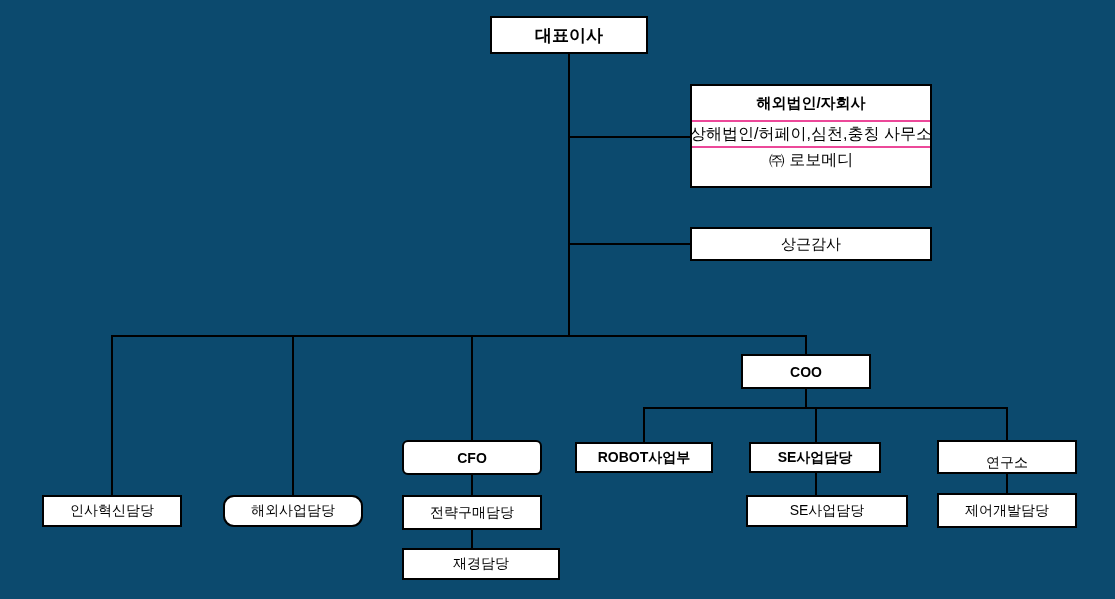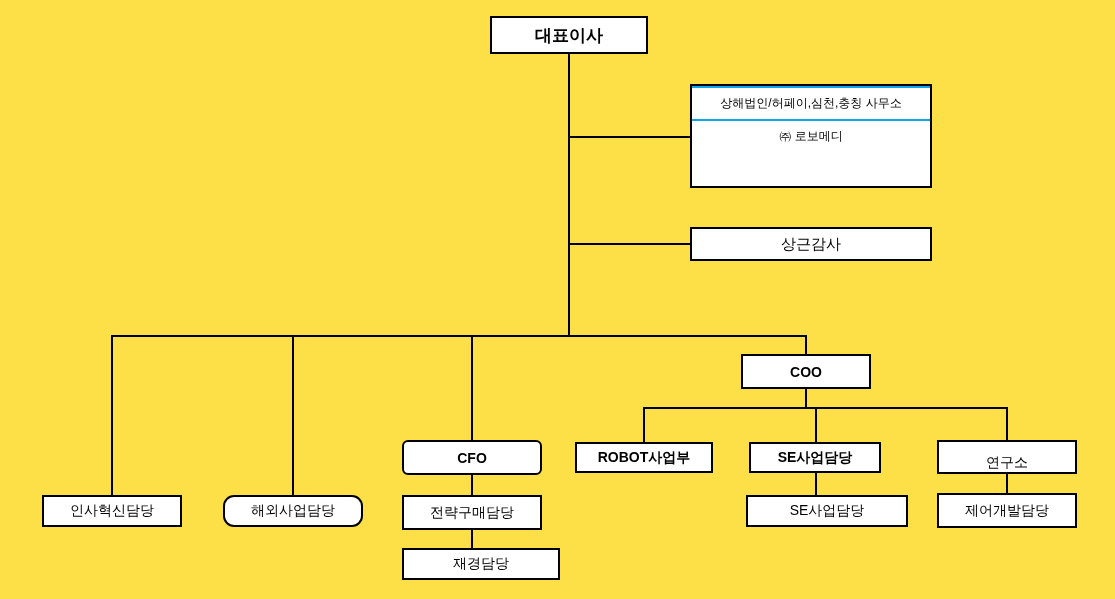--- a/index.html
+++ b/index.html
@@ -1,20 +1,20 @@
 <!DOCTYPE html>
 <html><head>
 <meta charset="utf-8">
 <style>
   html, body { margin: 0; padding: 0; background: #ffffff; }
   .canvas {
     position: relative;
     width: 1115px;
     height: 599px;
-    background: #fde047;
+    background: #0c4a6e;
     font-family: "Liberation Sans", "DejaVu Sans", sans-serif;
     color: #000000;
   }
   .node {
     position: absolute;
     box-sizing: border-box;
     background: #ffffff;
     border: 2px solid #000000;
     display: flex;
     align-items: center;
@@ -36,21 +36,21 @@
     flex-direction: column;
   }
   .stack-row {
     box-sizing: border-box;
     display: flex;
     align-items: center;
     justify-content: center;
     white-space: nowrap;
   }
   .stack-header { height: 34px; font-size: 15px; font-weight: bold; }
-  .stack-sub { height: 33px; font-size: 12px; border-top: 2px solid #0ea5e9; }
+  .stack-sub { height: 26px; font-size: 16px; border-top: 2px solid #ec4899; }
   .line {
     position: absolute;
     background: #000000;
   }
 </style>
 </head>
 <body>
 
 <div class="canvas">
 
@@ -70,20 +70,23 @@
   <div class="line" style="left:471px; top:475px; width:2px; height:20px;"></div>
   <div class="line" style="left:471px; top:530px; width:2px; height:18px;"></div>
   <div class="line" style="left:815px; top:473px; width:2px; height:22px;"></div>
   <div class="line" style="left:1006px; top:474px; width:2px; height:19px;"></div>
 
   <div class="node bold fs17" style="left:490px; top:16px; width:158px; height:38px;">
     <span>대표이사</span>
   </div>
 
   <div class="stack" style="left:690px; top:84px; width:242px; height:104px;">
+    <div class="stack-row stack-header">
+      <span>해외법인/자회사</span>
+    </div>
     <div class="stack-row stack-sub">
       <span>상해법인/허페이,심천,충칭 사무소</span>
     </div>
     <div class="stack-row stack-sub">
       <span>㈜ 로보메디</span>
     </div>
   </div>
 
   <div class="node fs15" style="left:690px; top:227px; width:242px; height:34px;">
     <span>상근감사</span>

